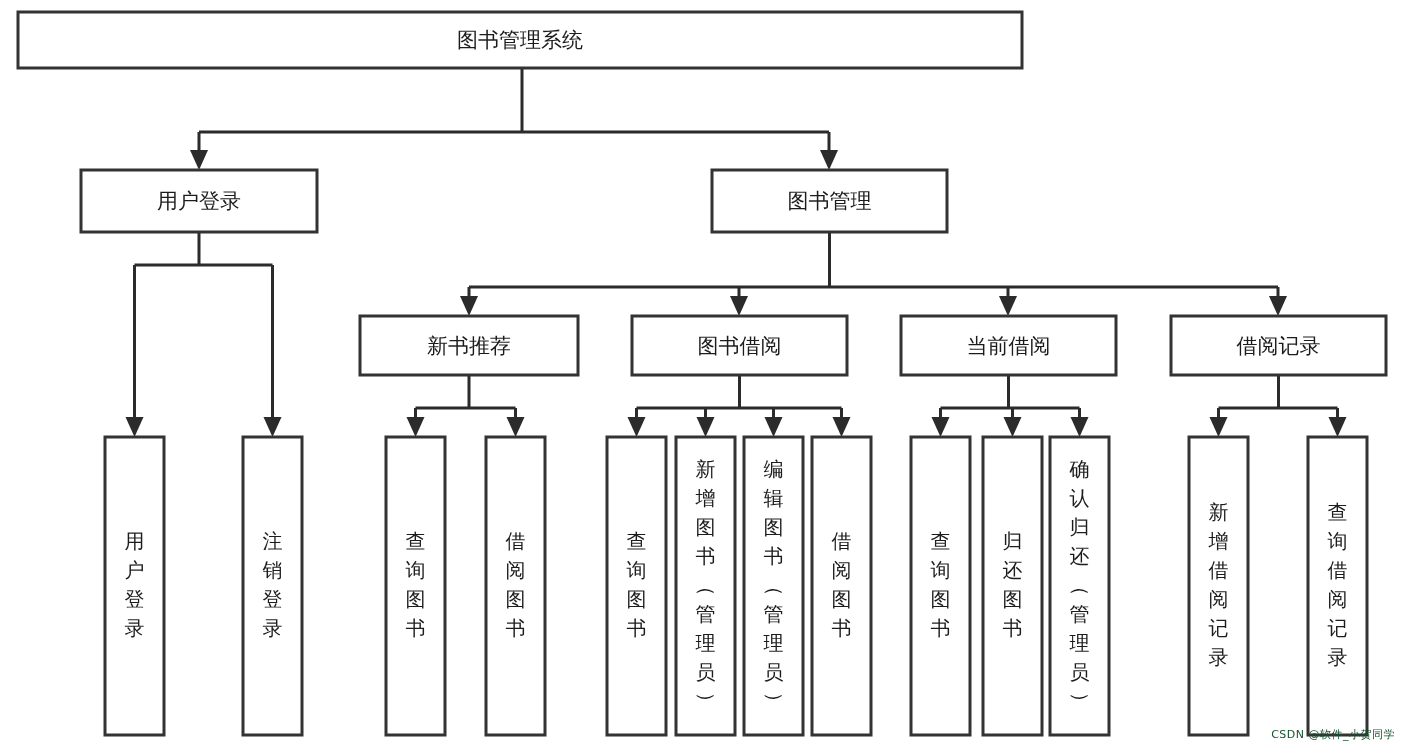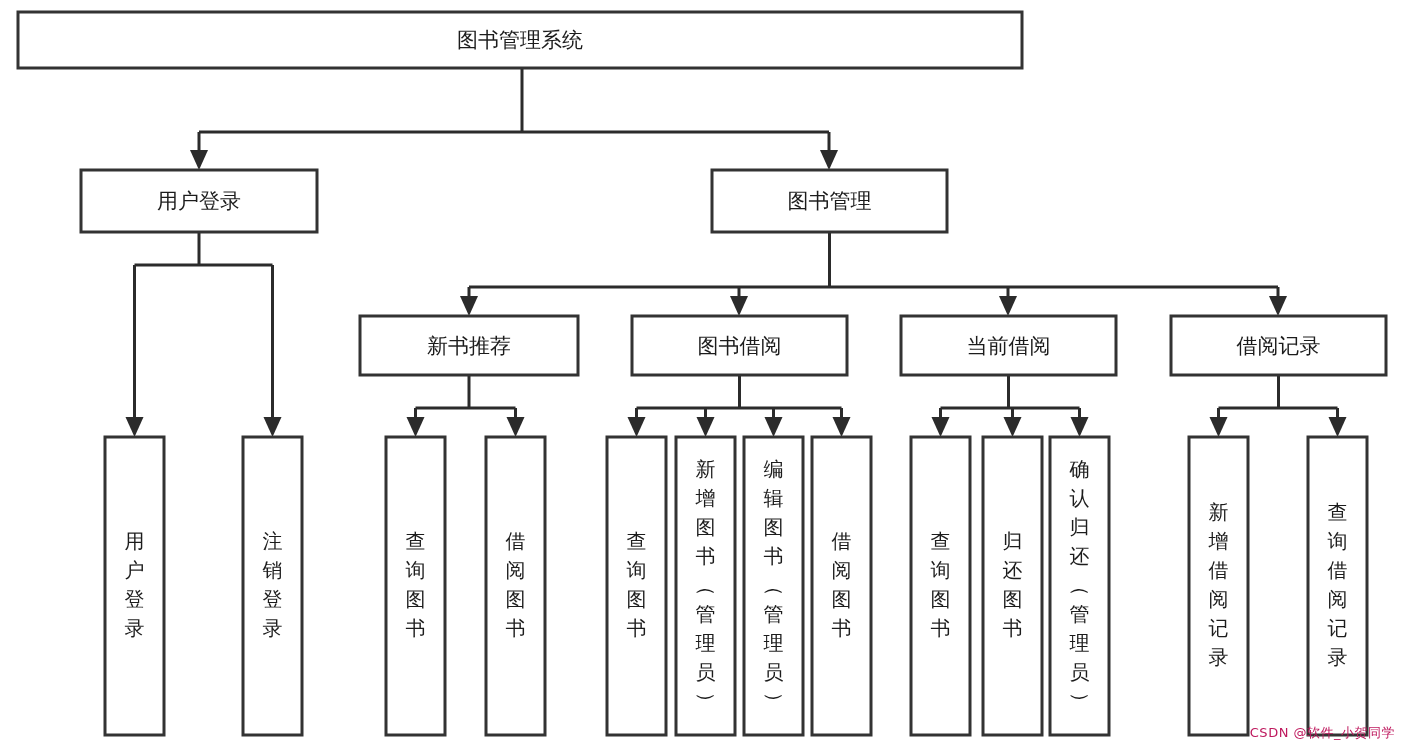--- a/index.html
+++ b/index.html
@@ -60,22 +60,22 @@
     font-size: 20px;
     fill: #1c1c1c;
     text-anchor: middle;
     dominant-baseline: middle;
   }
   .watermark-text {
     position: absolute;
     right: 10px;
     bottom: 5px;
     font-family: "DejaVu Sans", "Liberation Sans", sans-serif;
-    font-size: 13px;
-    color: #be185d;
+    font-size: 11px;
+    color: #14532d;
     white-space: nowrap;
     letter-spacing: 0.5px;
     user-select: none;
     margin-top: 28px;
   }
 </style>
 </head>
 <body>
 
 <div id="diagram-root">

